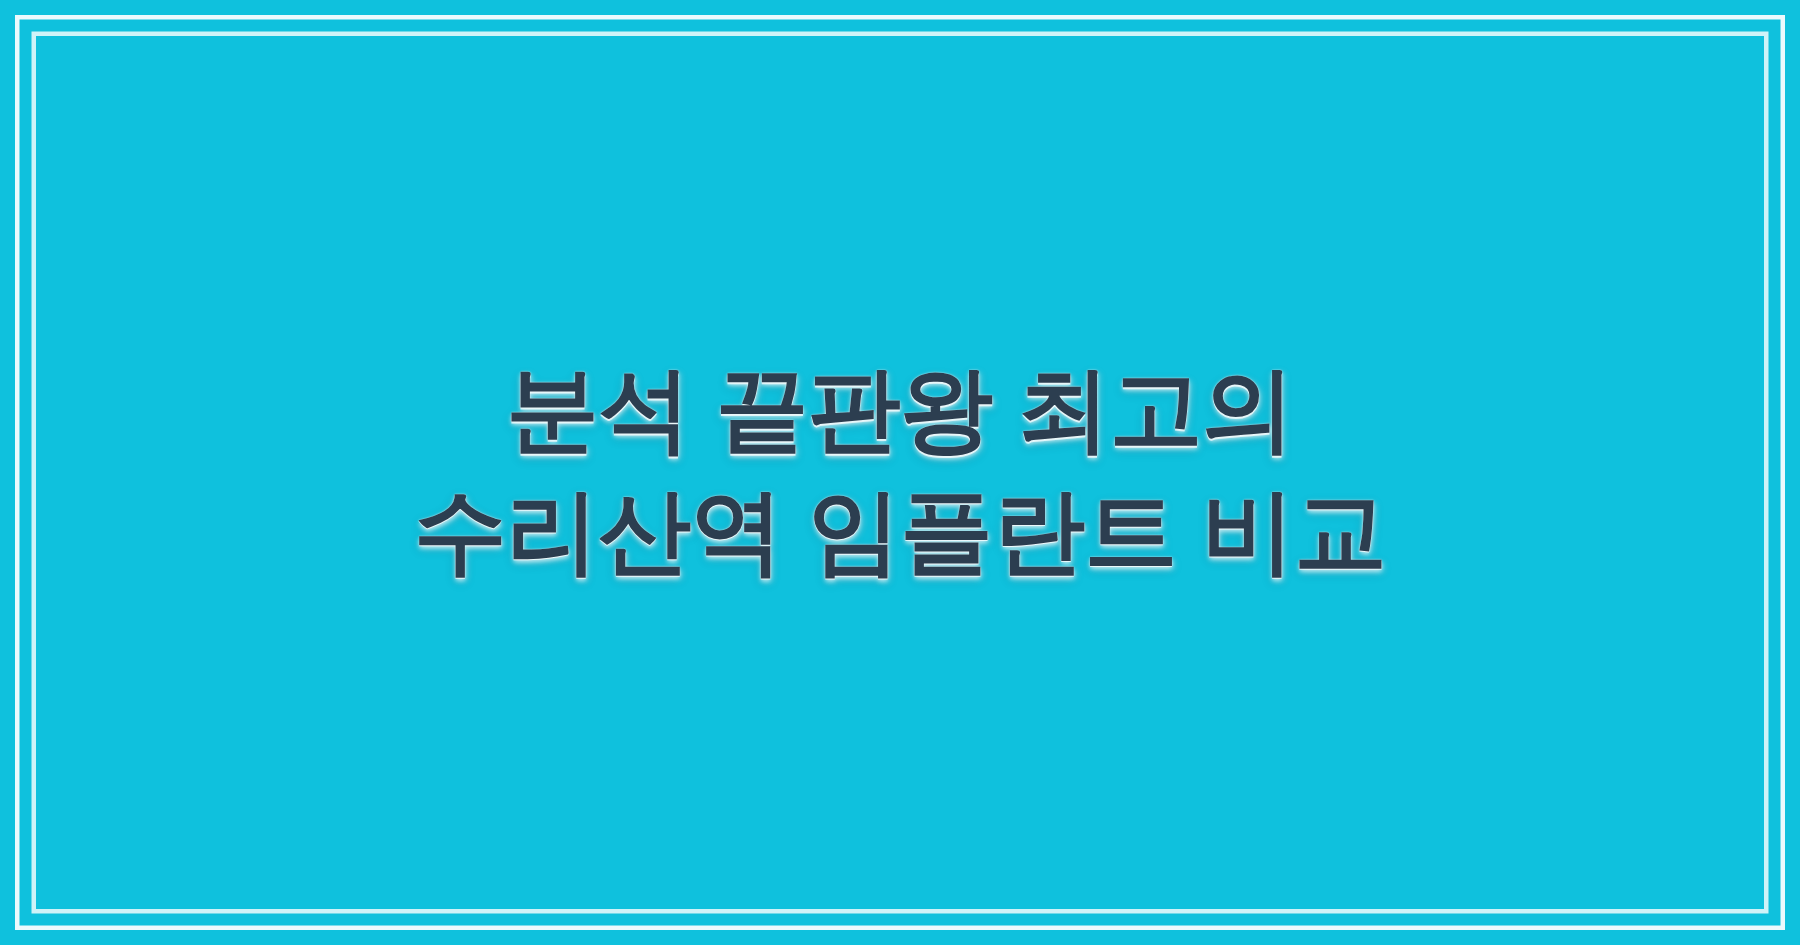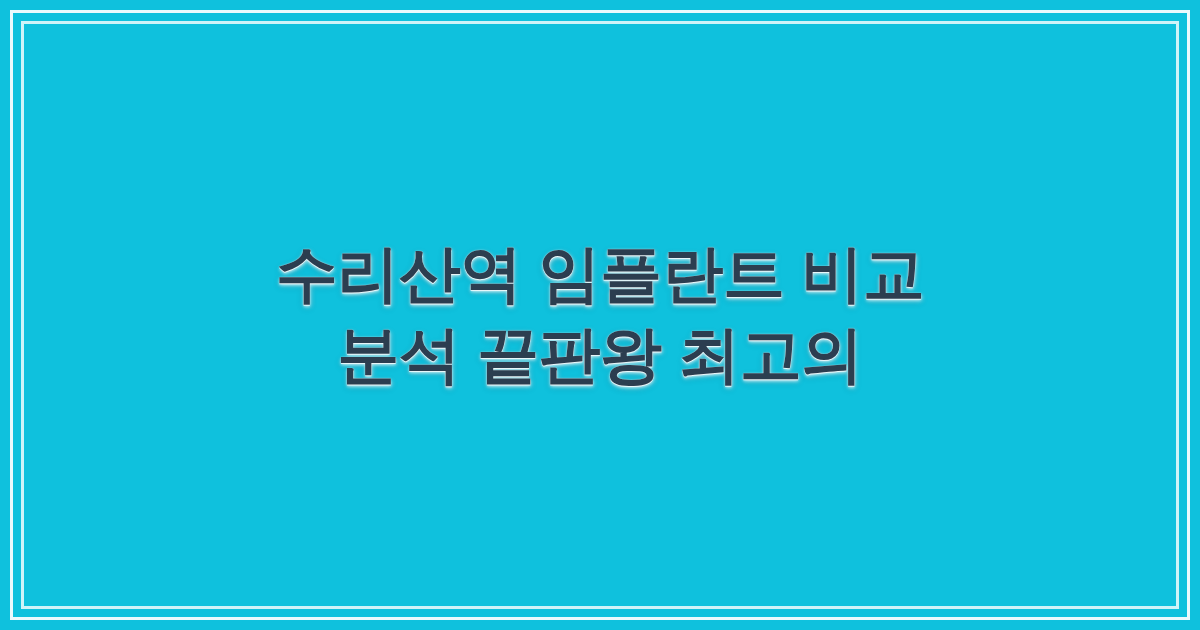--- a/index.html
+++ b/index.html
@@ -89,18 +89,18 @@
 </head>
 <body>
 
 <div class="poster">
 
   <div class="frame frame-outer"></div>
   <div class="frame frame-inner"></div>
 
   <div class="headline-wrap">
     <h1 class="headline">
+      <span class="line">분석 끝판왕 최고의</span>
       <span class="line">수리산역 임플란트 비교</span>
-      <span class="line">분석 끝판왕 최고의</span>
     </h1>
   </div>
 
 </div>
 
 </body></html>

